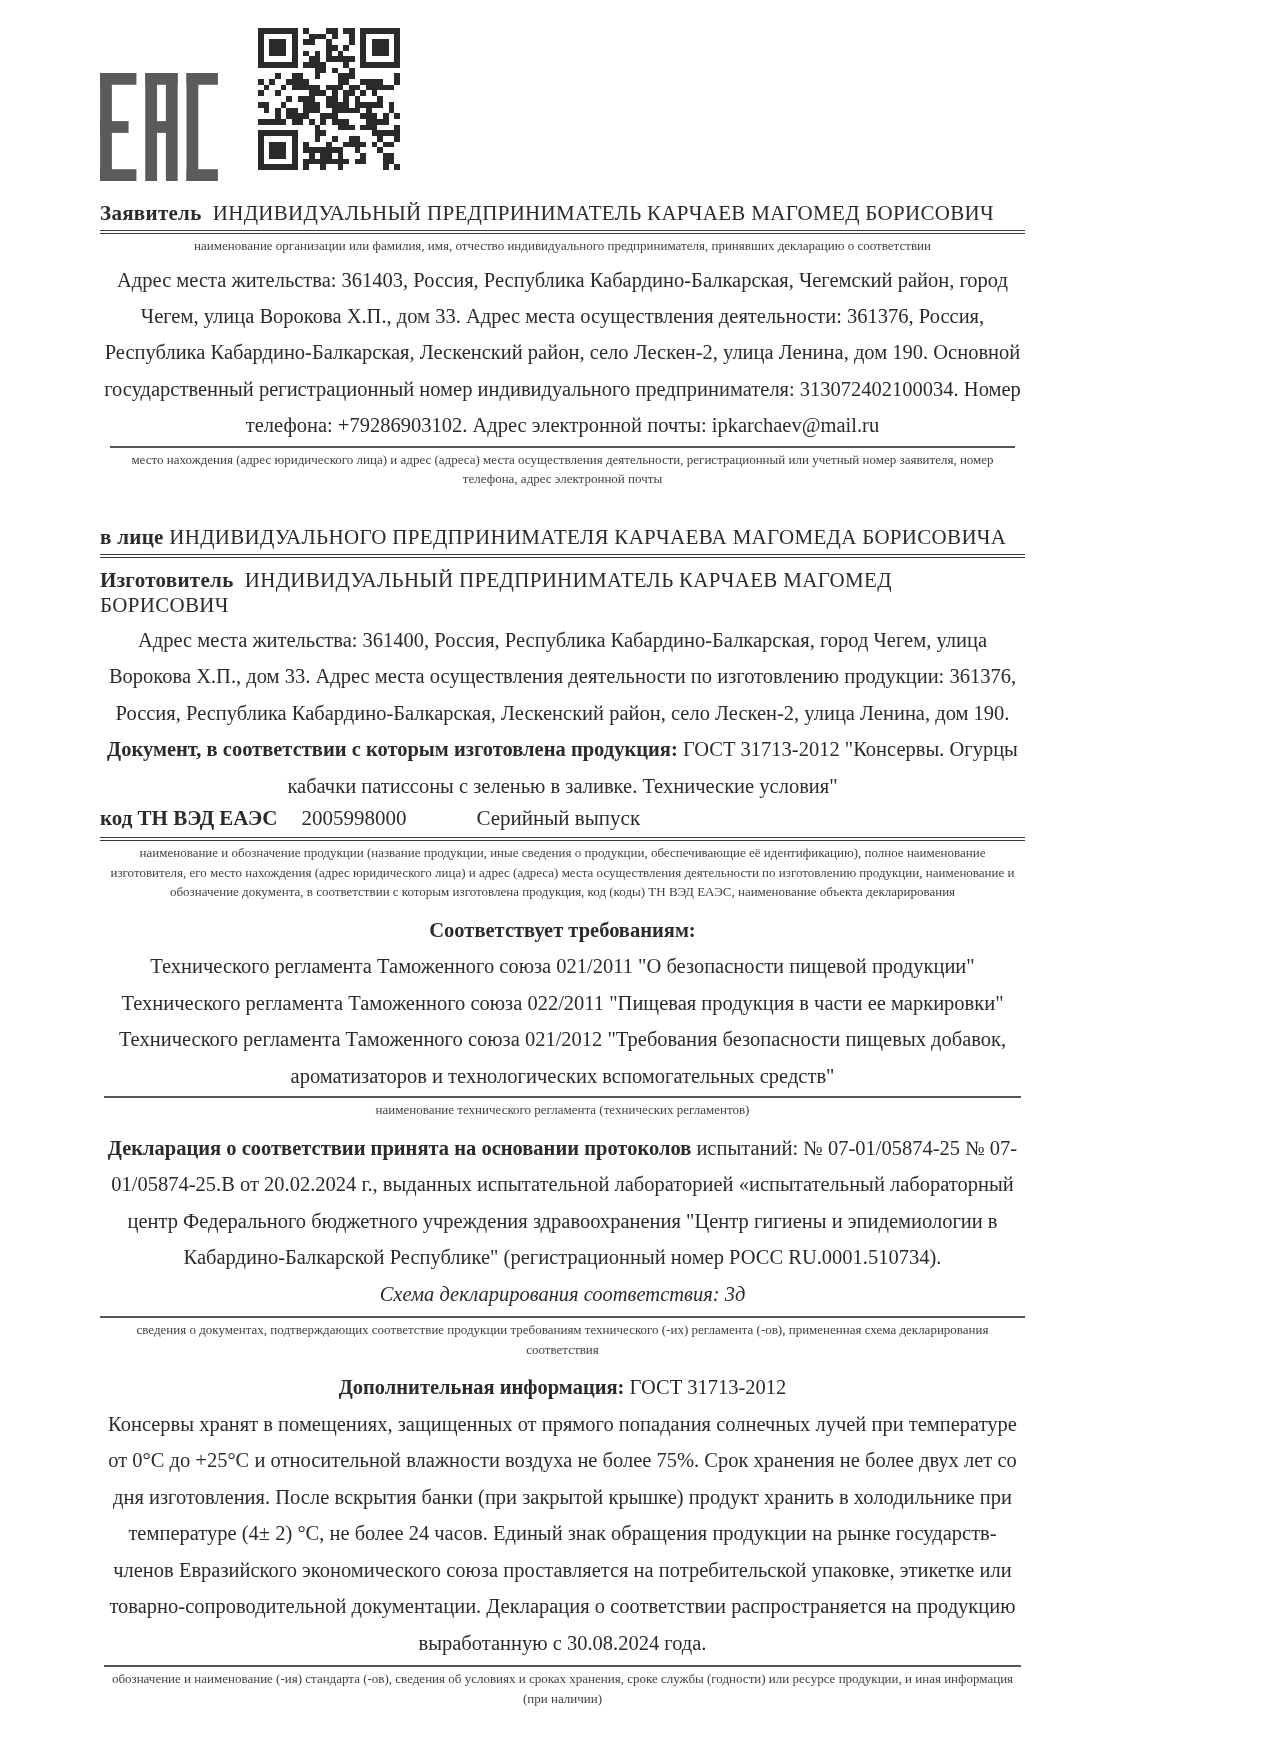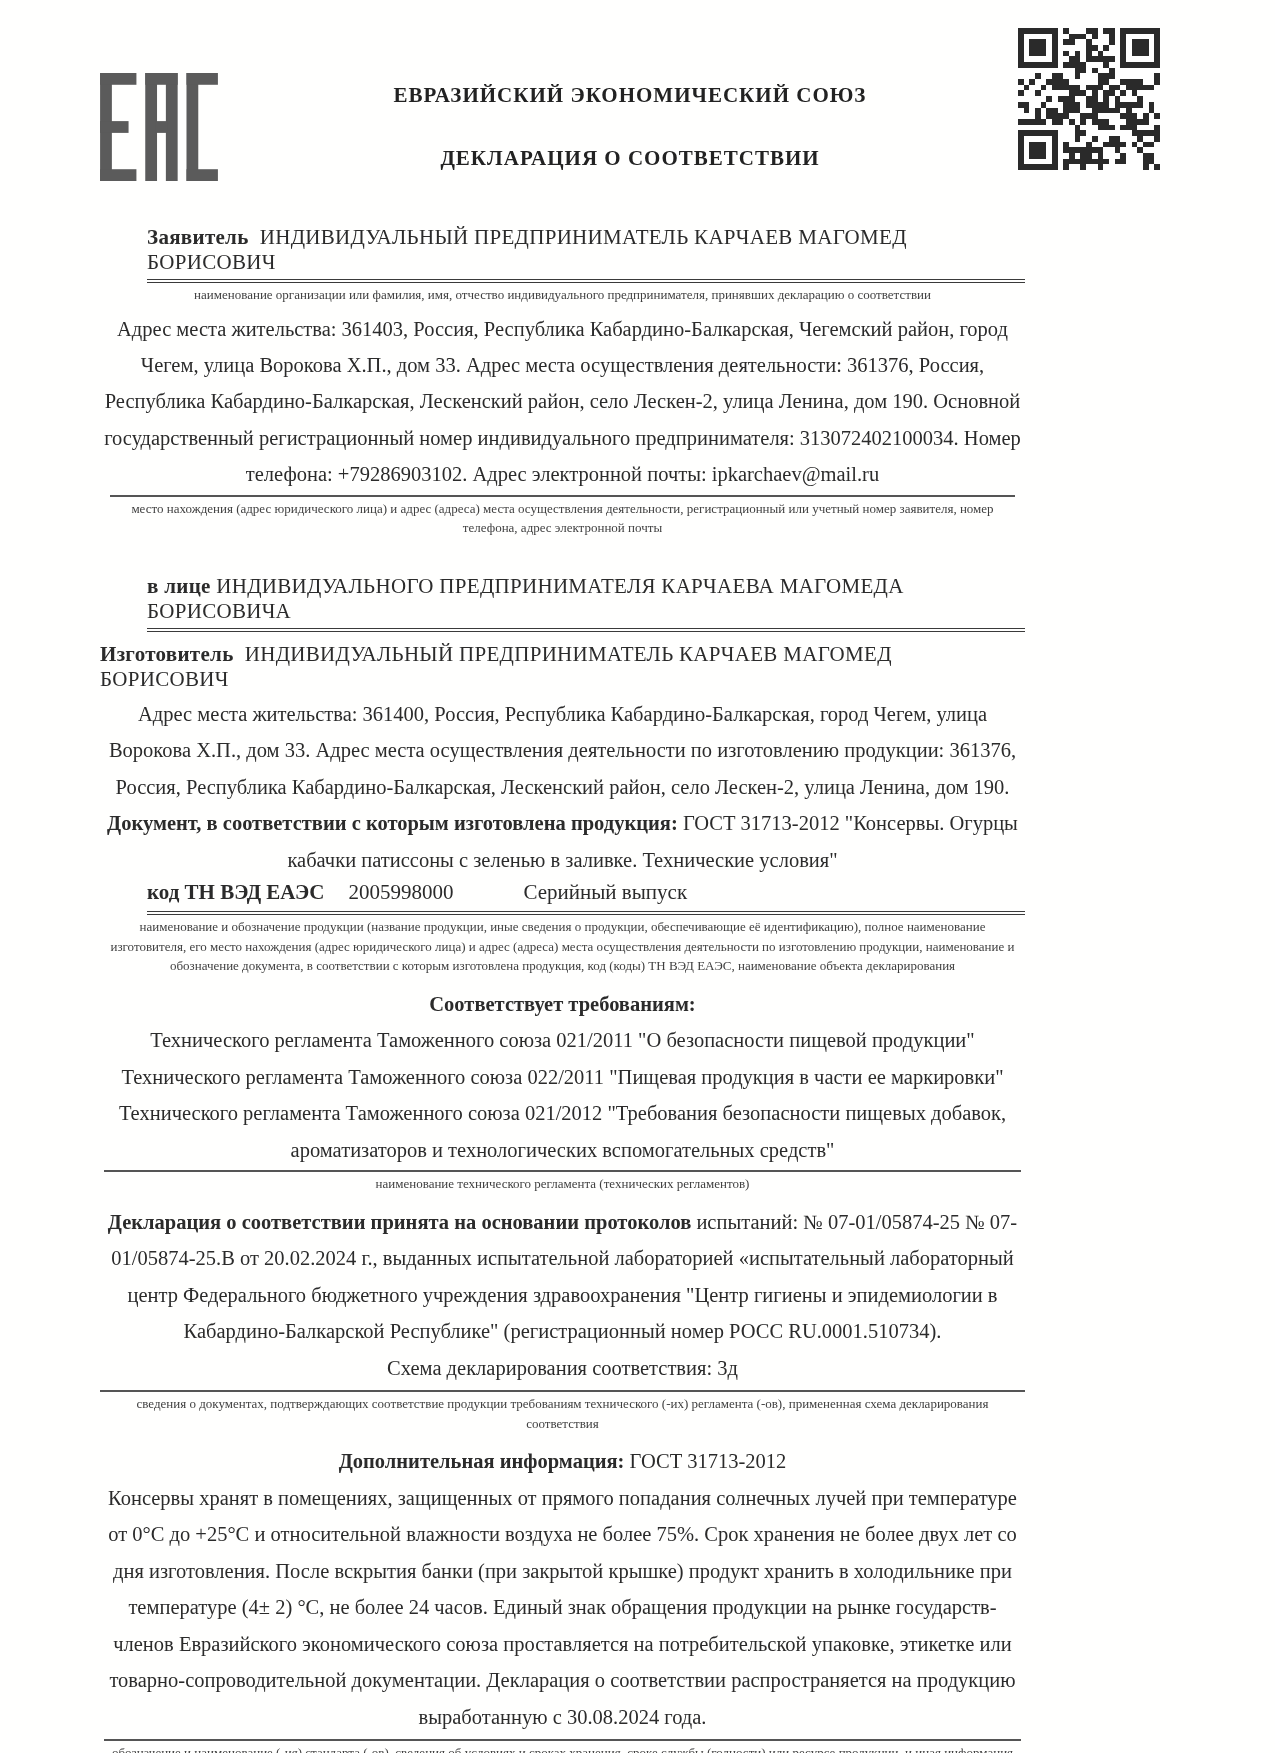--- a/index.html
+++ b/index.html
@@ -13,21 +13,21 @@
     padding:28px 60px 40px 100px;
   }
   .content{width:925px;}
   
   .hdr{display:flex;align-items:flex-start;width:1060px;margin-bottom:10px;}
   .eac-box{width:150px;padding-top:45px;}
   .hdr-titles{flex:1;text-align:center;padding-top:55px;}
   .hdr-title{font-weight:bold;font-size:21px;letter-spacing:1px;margin-bottom:38px;color:#222;}
   .qr-box{width:150px;text-align:right;}
   
-  .row-line{border-bottom:4px double #3a3a3a;margin-left:47px;}
+  .row-line{border-bottom:4px double #3a3a3a;}
   .thin-line{border-bottom:2px solid #555;}
   .lbl{font-weight:bold;}
   .caps{letter-spacing:.3px;}
   .para{font-size:20.5px;line-height:1.78;text-align:center;}
   .note{font-size:13px;color:#3f3f3f;text-align:center;line-height:1.5;padding:2px 8px 6px 8px;}
   .sect{margin-top:4px;}
   .head-row{font-size:21px;padding:6px 0 4px 0;}
   .code-row{display:flex;gap:24px;font-size:21px;padding:2px 0 6px 0;} .mt24{margin-top:24px;}
 </style>
 </head>
@@ -45,24 +45,20 @@
           <rect x="0" y="98" width="37" height="12"></rect>
           <rect x="46" y="0" width="12" height="110"></rect>
           <rect x="67" y="0" width="12" height="110"></rect>
           <rect x="46" y="0" width="33" height="12"></rect>
           <rect x="56" y="49" width="13" height="12"></rect>
           <rect x="88" y="0" width="12" height="110"></rect>
           <rect x="88" y="0" width="32" height="12"></rect>
           <rect x="88" y="98" width="32" height="12"></rect>
         </g>
       </svg>
-    </div>
-    <div class="hdr-titles">
-      <div class="hdr-title">ЕВРАЗИЙСКИЙ ЭКОНОМИЧЕСКИЙ СОЮЗ</div>
-      <div class="hdr-title">ДЕКЛАРАЦИЯ О СООТВЕТСТВИИ</div>
     </div>
     <div class="qr-box">
       <svg id="qr" width="142" height="142" viewBox="0 0 25 25" shape-rendering="crispEdges">
           <rect x="0" y="0" width="25" height="25" fill="#fff"></rect>
           <rect x="8" y="0" width="1" height="1" fill="#2a2a2a"></rect>
           <rect x="12" y="0" width="1" height="1" fill="#2a2a2a"></rect>
           <rect x="13" y="0" width="1" height="1" fill="#2a2a2a"></rect>
           <rect x="15" y="0" width="1" height="1" fill="#2a2a2a"></rect>
           <rect x="16" y="0" width="1" height="1" fill="#2a2a2a"></rect>
           <rect x="9" y="1" width="1" height="1" fill="#2a2a2a"></rect>
@@ -335,21 +331,21 @@
       <div class="para">Технического регламента Таможенного союза  021/2012   "Требования безопасности пищевых добавок, ароматизаторов и технологических вспомогательных средств"</div>
       <div class="thin-line" style="margin:2px 4px 0 4px;"></div>
       <div class="note">наименование технического регламента (технических регламентов)</div>
     </div>
 
     <div class="sect">
       <div class="para">
         <span class="lbl">Декларация о соответствии принята на основании протоколов</span>
         <span>испытаний: № 07-01/05874-25 №  07-01/05874-25.В  от  20.02.2024 г., выданных  испытательной лабораторией «испытательный лабораторный центр  Федерального бюджетного учреждения  здравоохранения  "Центр гигиены и эпидемиологии в Кабардино-Балкарской Республике" (регистрационный номер РОСС RU.0001.510734).</span>
       </div>
-      <div class="para thin-line" style="padding-bottom:4px;">Схема декларирования соответствия: 3д</div>
+      <div class="para thin-line" style="padding-bottom:4px;font-style:italic;">Схема декларирования соответствия: 3д</div>
       <div class="note">сведения о документах, подтверждающих соответствие продукции требованиям технического (-их) регламента (-ов), примененная схема декларирования соответствия</div>
     </div>
 
     <div class="sect">
       <div class="para">
         <span class="lbl">Дополнительная информация:</span>
         <span>ГОСТ  31713-2012</span>
       </div>
       <div class="para">Консервы  хранят в помещениях, защищенных от прямого попадания солнечных лучей при температуре от 0°С до +25°С и относительной влажности воздуха не более 75%. Срок хранения не более двух  лет со дня изготовления. После вскрытия банки (при закрытой крышке) продукт хранить  в холодильнике при температуре (4± 2) °С, не более 24 часов. Единый знак обращения продукции на рынке государств-членов Евразийского экономического союза проставляется на потребительской упаковке, этикетке или товарно-сопроводительной документации. Декларация о соответствии распространяется на продукцию выработанную  с 30.08.2024 года.</div>
       <div class="thin-line" style="margin:4px 4px 0 4px;"></div>

